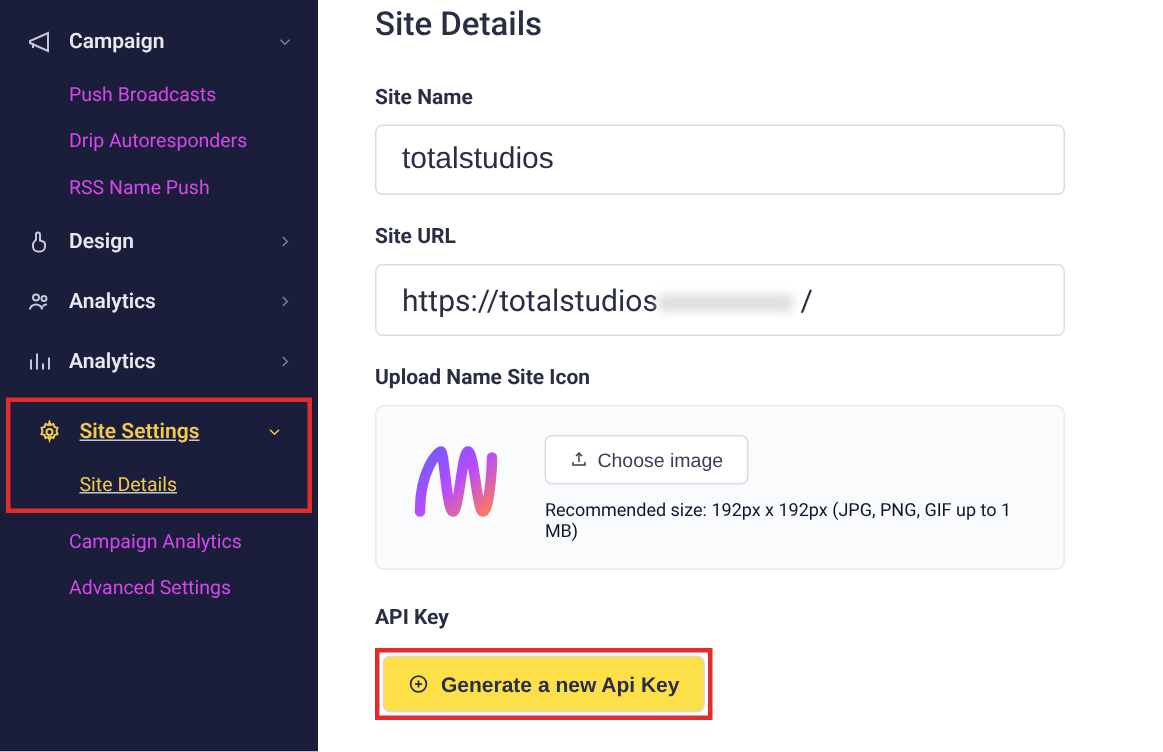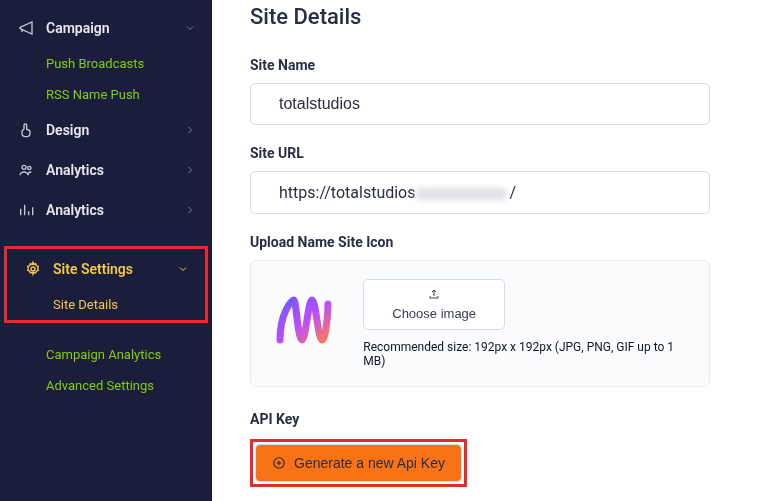--- a/index.html
+++ b/index.html
@@ -36,32 +36,33 @@
     align-items: center;
     justify-content: center;
   }
   .nav-item .chev {
     margin-left: auto;
     color: #7a7f9e;
   }
   .nav-sub {
     padding: 8px 0 8px 46px;
     font-size: 13px;
-    color: #84cc16;
+    color: #d946ef;
     cursor: pointer;
   }
   .nav-item.active {
     color: #f2c94c;
   }
   .nav-sub.active {
     color: #f2c94c;
   }
   .highlight-box {
     border: 3px solid #e52c2c;
-    margin: 16px 4px;
+    margin: 4px 4px;
+    text-decoration: underline;
   }
   .main {
     flex: 1;
     padding: 4px 30px 10px 38px;
     overflow: hidden;
   }
   .page-title {
     font-size: 22px;
     font-weight: 500;
     color: #2a2e45;
@@ -71,22 +72,22 @@
     font-size: 14px;
     font-weight: 700;
     color: #2a2e45;
     margin-bottom: 10px;
   }
   .input {
     width: 100%;
     max-width: 460px;
     border: 1px solid #d8dbe5;
     border-radius: 5px;
-    padding: 11px 28px;
-    font-size: 16px;
+    padding: 11px 17px;
+    font-size: 20px;
     color: #2a2e45;
     background: #fff;
     margin-bottom: 20px;
   }
   .url-blur {
     display: inline-block;
     width: 90px;
     height: 12px;
     background: #e0e0e4;
     filter: blur(3px);
@@ -109,47 +110,46 @@
     width: 72px;
     height: 72px;
     display: flex;
     align-items: center;
     justify-content: center;
   }
   .choose-btn {
     border: 1px solid #d8dbe5;
     background: #fff;
     border-radius: 5px;
-    padding: 8px 28px;
+    padding: 8px 16px;
     font-size: 13px;
     color: #3a3e55;
     cursor: pointer;
     display: inline-flex;
     align-items: center;
     gap: 6px;
-    flex-direction: column;
   }
   .recommend {
     font-size: 12px;
     color: #0f172a;
     margin-top: 10px;
   }
   .api-highlight {
     border: 3px solid #e52c2c;
     display: inline-block;
     padding: 2px;
     margin-top: 2px;
   }
   .gen-btn {
     border: 1px solid #d8dbe5;
-    background: #f97316;
+    background: #fde047;
     border-radius: 5px;
     padding: 10px 16px;
     font-size: 14px;
-    font-weight: 400;
+    font-weight: 700;
     color: #2a2e45;
     cursor: pointer;
     display: inline-flex;
     align-items: center;
     gap: 8px;
   }
   svg { display: block; }
 </style>
 </head>
 <body>
@@ -164,20 +164,21 @@
         </svg>
     </span>
     <span>Campaign</span>
     <span class="chev">
       <svg width="12" height="12" viewBox="0 0 24 24" fill="none" stroke="#7a7f9e" stroke-width="2">
           <polyline points="6 9 12 15 18 9"></polyline>
         </svg>
     </span>
   </div>
   <div class="nav-sub">Push Broadcasts</div>
+  <div class="nav-sub">Drip Autoresponders</div>
   <div class="nav-sub">RSS Name Push</div>
 
   <div class="nav-item">
     <span class="icon">
       <svg width="16" height="16" viewBox="0 0 24 24" fill="none" stroke="#c5c8d9" stroke-width="2">
           <path d="M9 11V5a2 2 0 014 0v6l3 1a3 3 0 012 3v2a5 5 0 01-5 5h-2a5 5 0 01-5-5v-3l3-4z"></path>
         </svg>
     </span>
     <span>Design</span>
     <span class="chev">

